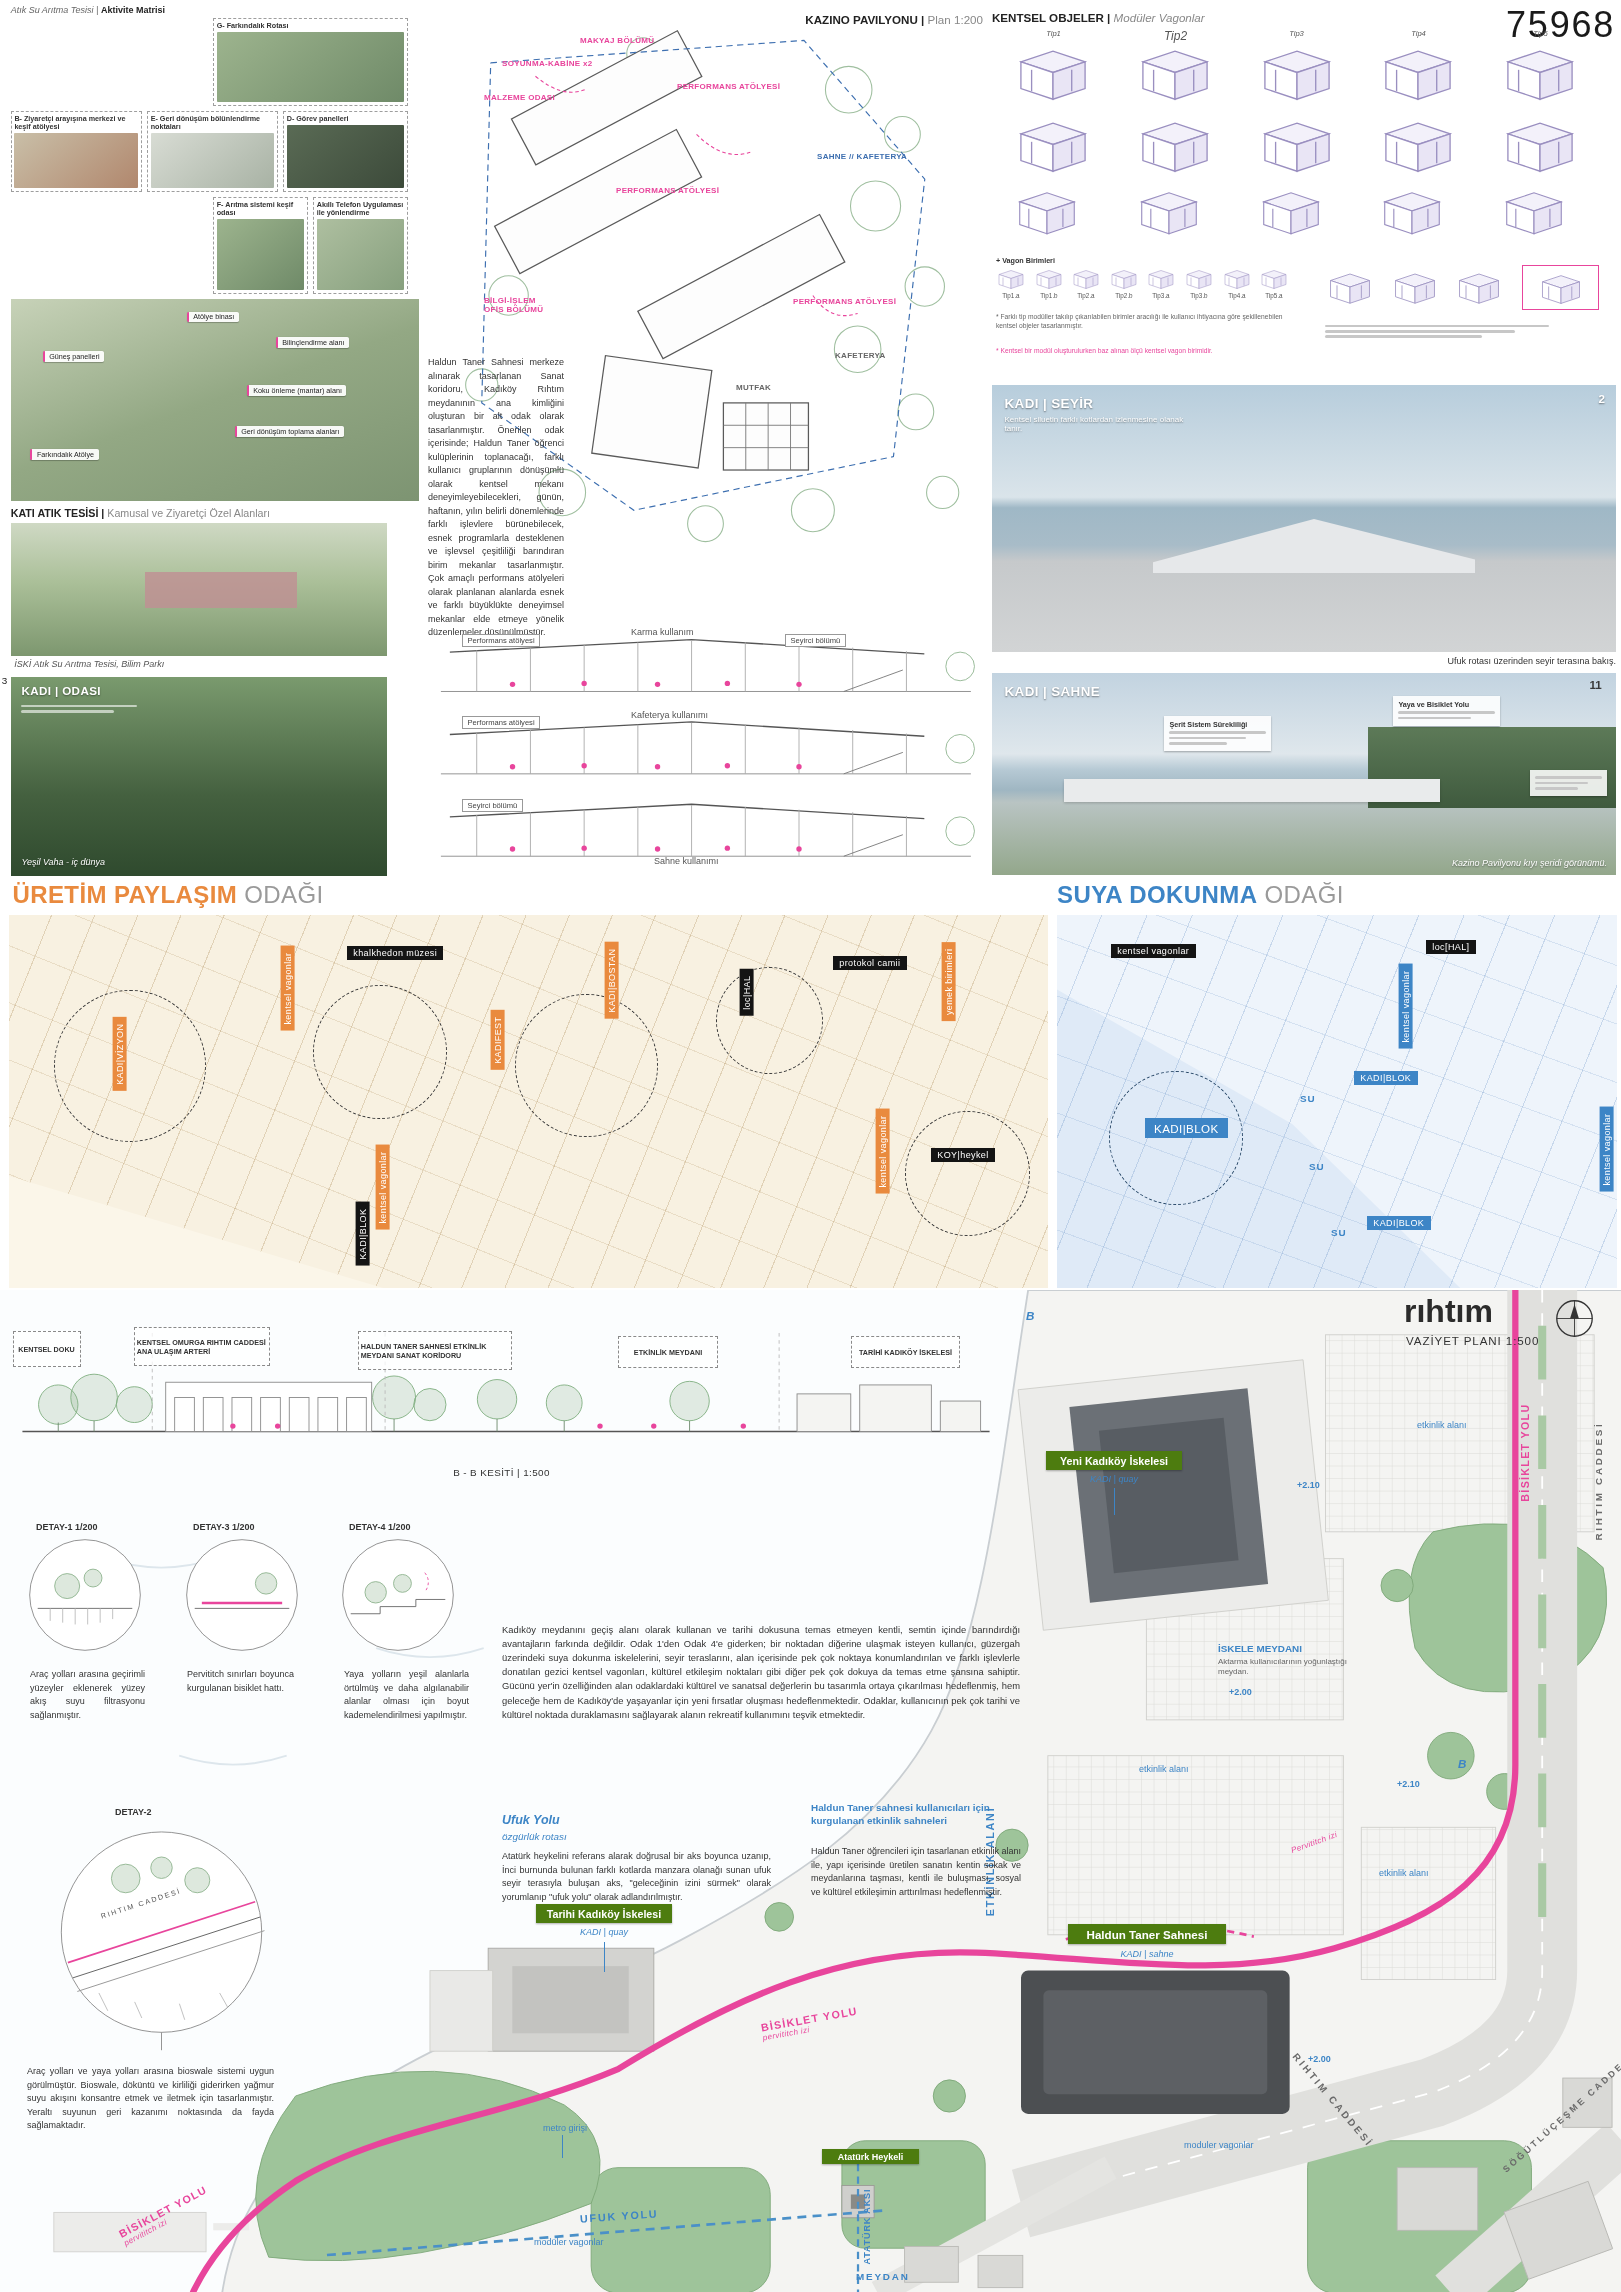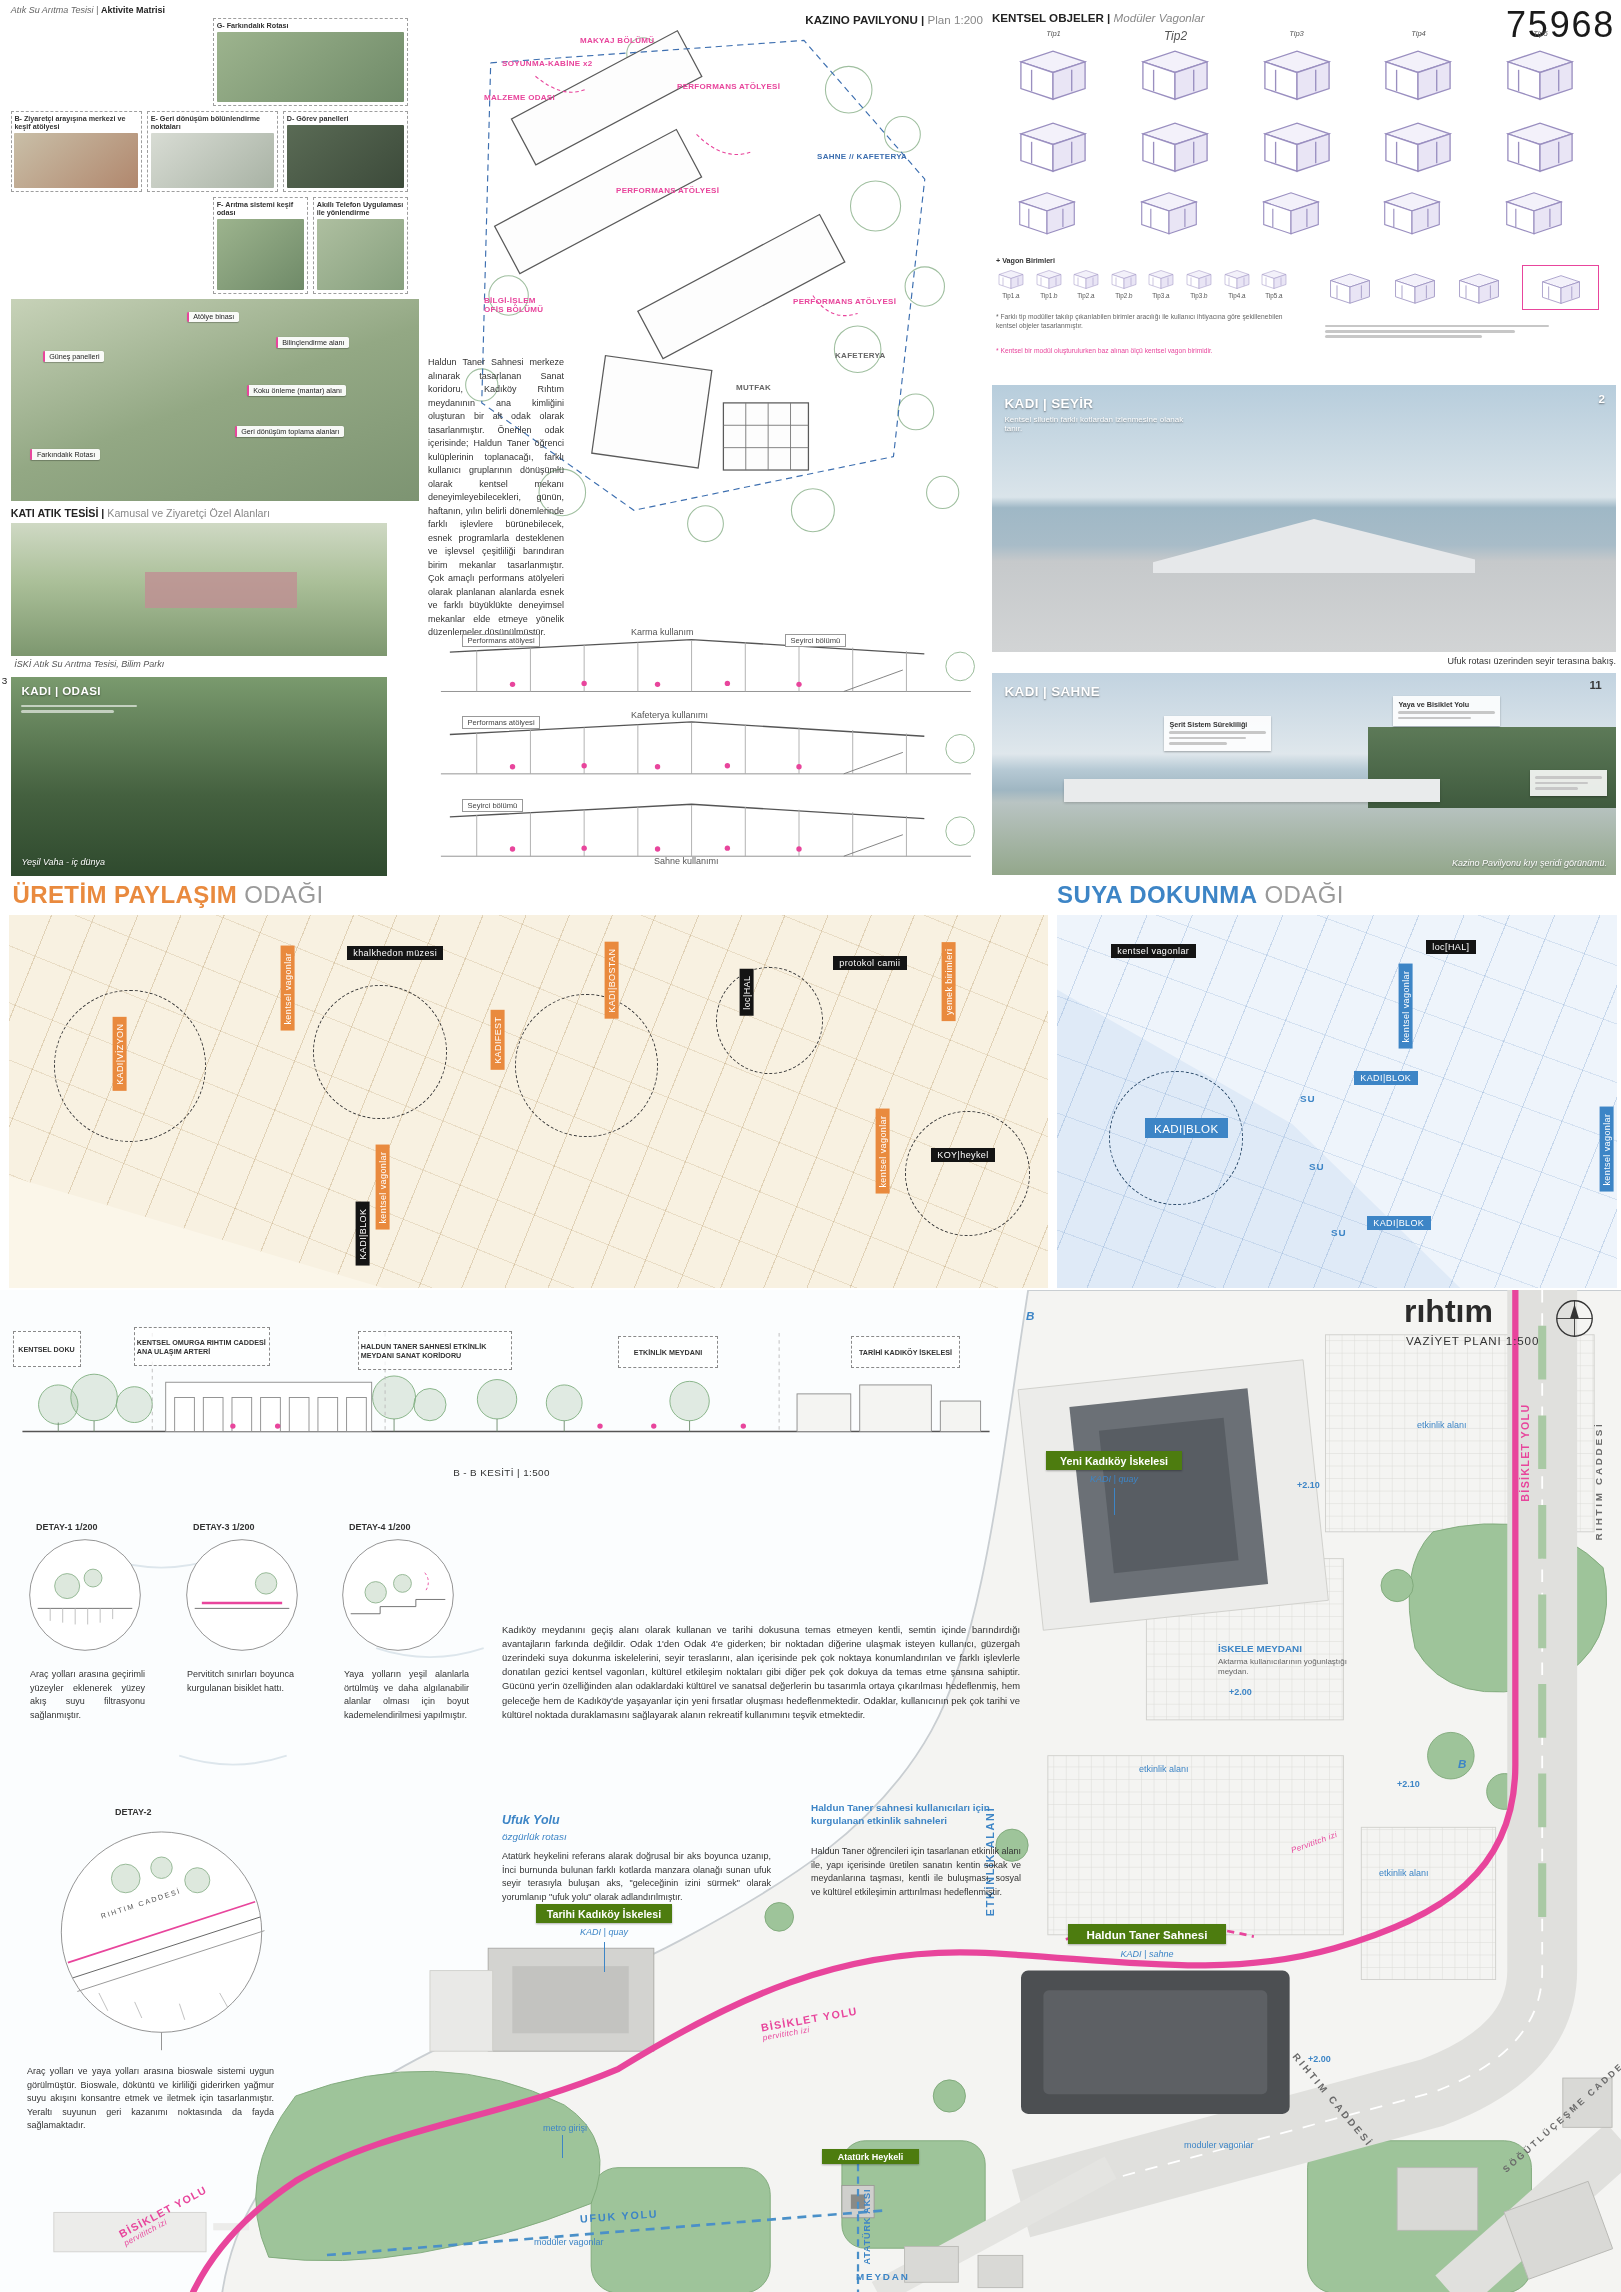--- a/index.html
+++ b/index.html
@@ -172,21 +172,21 @@
   <div class="a card" style="left:313px;top:197px;width:95px;height:97px">
     <div class="cardlbl">Akıllı Telefon Uygulaması ile yönlendirme</div>
     <div class="cardimg g1"></div>
   </div>
 
   <div class="ph" style="left:10.7px;top:299px;width:408px;height:202px;background:linear-gradient(160deg,#c7d2b8,#93a884 50%,#7d9472)">
     <span class="chipW a" style="left:176px;top:12.5px">Atölye binası</span>
     <span class="chipW a" style="left:32px;top:52px">Güneş panelleri</span>
     <span class="chipW a" style="left:265px;top:38px">Bilinçlendirme alanı</span>
     <span class="chipW a" style="left:236px;top:86px">Koku önleme (mantar) alanı</span>
-    <span class="chipW a" style="left:19.7px;top:150px">Farkındalık Rotası</span>
+    <span class="chipW a" style="left:19.7px;top:150px">Farkındalık Atölye</span>
     <span class="chipW a" style="left:224px;top:127px">Geri dönüşüm toplama alanları</span>
   </div>
 
   <div class="a" style="left:10.7px;top:507px;font-size:10.7px">
     <span class="b">KATI ATIK TESİSİ | </span><span class="lt">Kamusal ve Ziyaretçi Özel Alanları</span>
   </div>
 
   <div class="ph" style="left:10.7px;top:523px;width:376px;height:133px;background:linear-gradient(180deg,#cfd9c4 0%,#aabf98 45%,#7d976f 100%)">
     <div class="a" style="left:134px;top:49px;width:152px;height:36px;background:#c08f93;opacity:.8"></div>
   </div>

